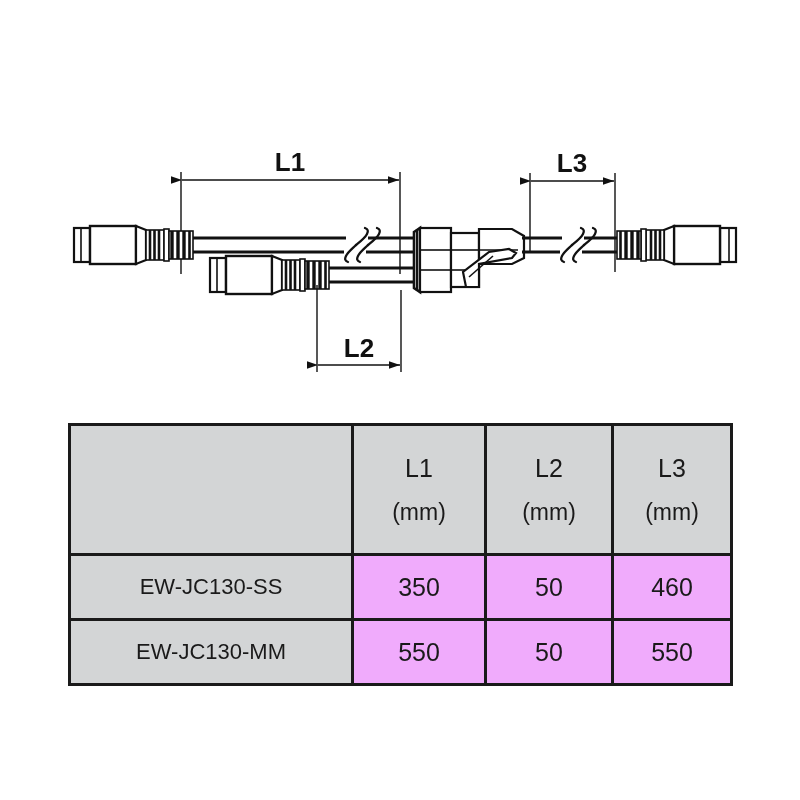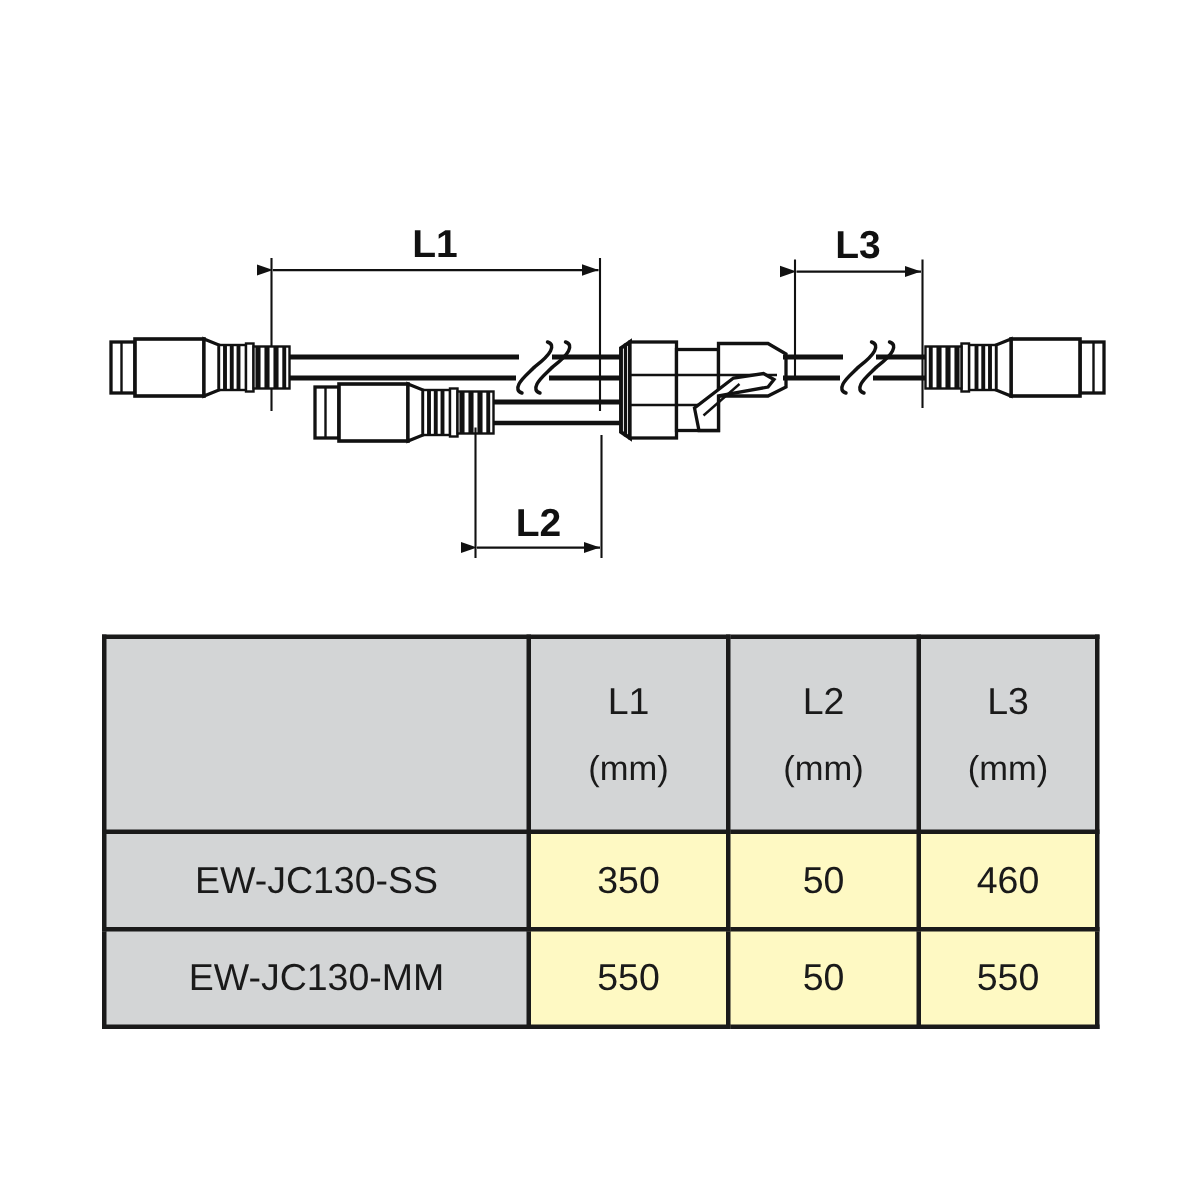--- a/index.html
+++ b/index.html
@@ -51,24 +51,24 @@
     color: #1a1a1a;
     padding: 0;
   }
   table.spec tr.header-row td {
     background: #d3d5d6;
     height: 107px;
   }
   td.col-model {
     width: 280px;
     background: #d3d5d6;
-    font-size: 25px;
+    font-size: 22px;
   }
   td.col-val {
-    background: #fef9c3;
+    background: #f0abfc;
     font-size: 25px;
   }
   td.c-l1 { width: 130px; }
   td.c-l2 { width: 124px; }
   td.c-l3 { width: 116px; }
   .hdr-main {
     font-size: 25px;
     line-height: 1.0;
     display: block;
     margin-bottom: 20px;

